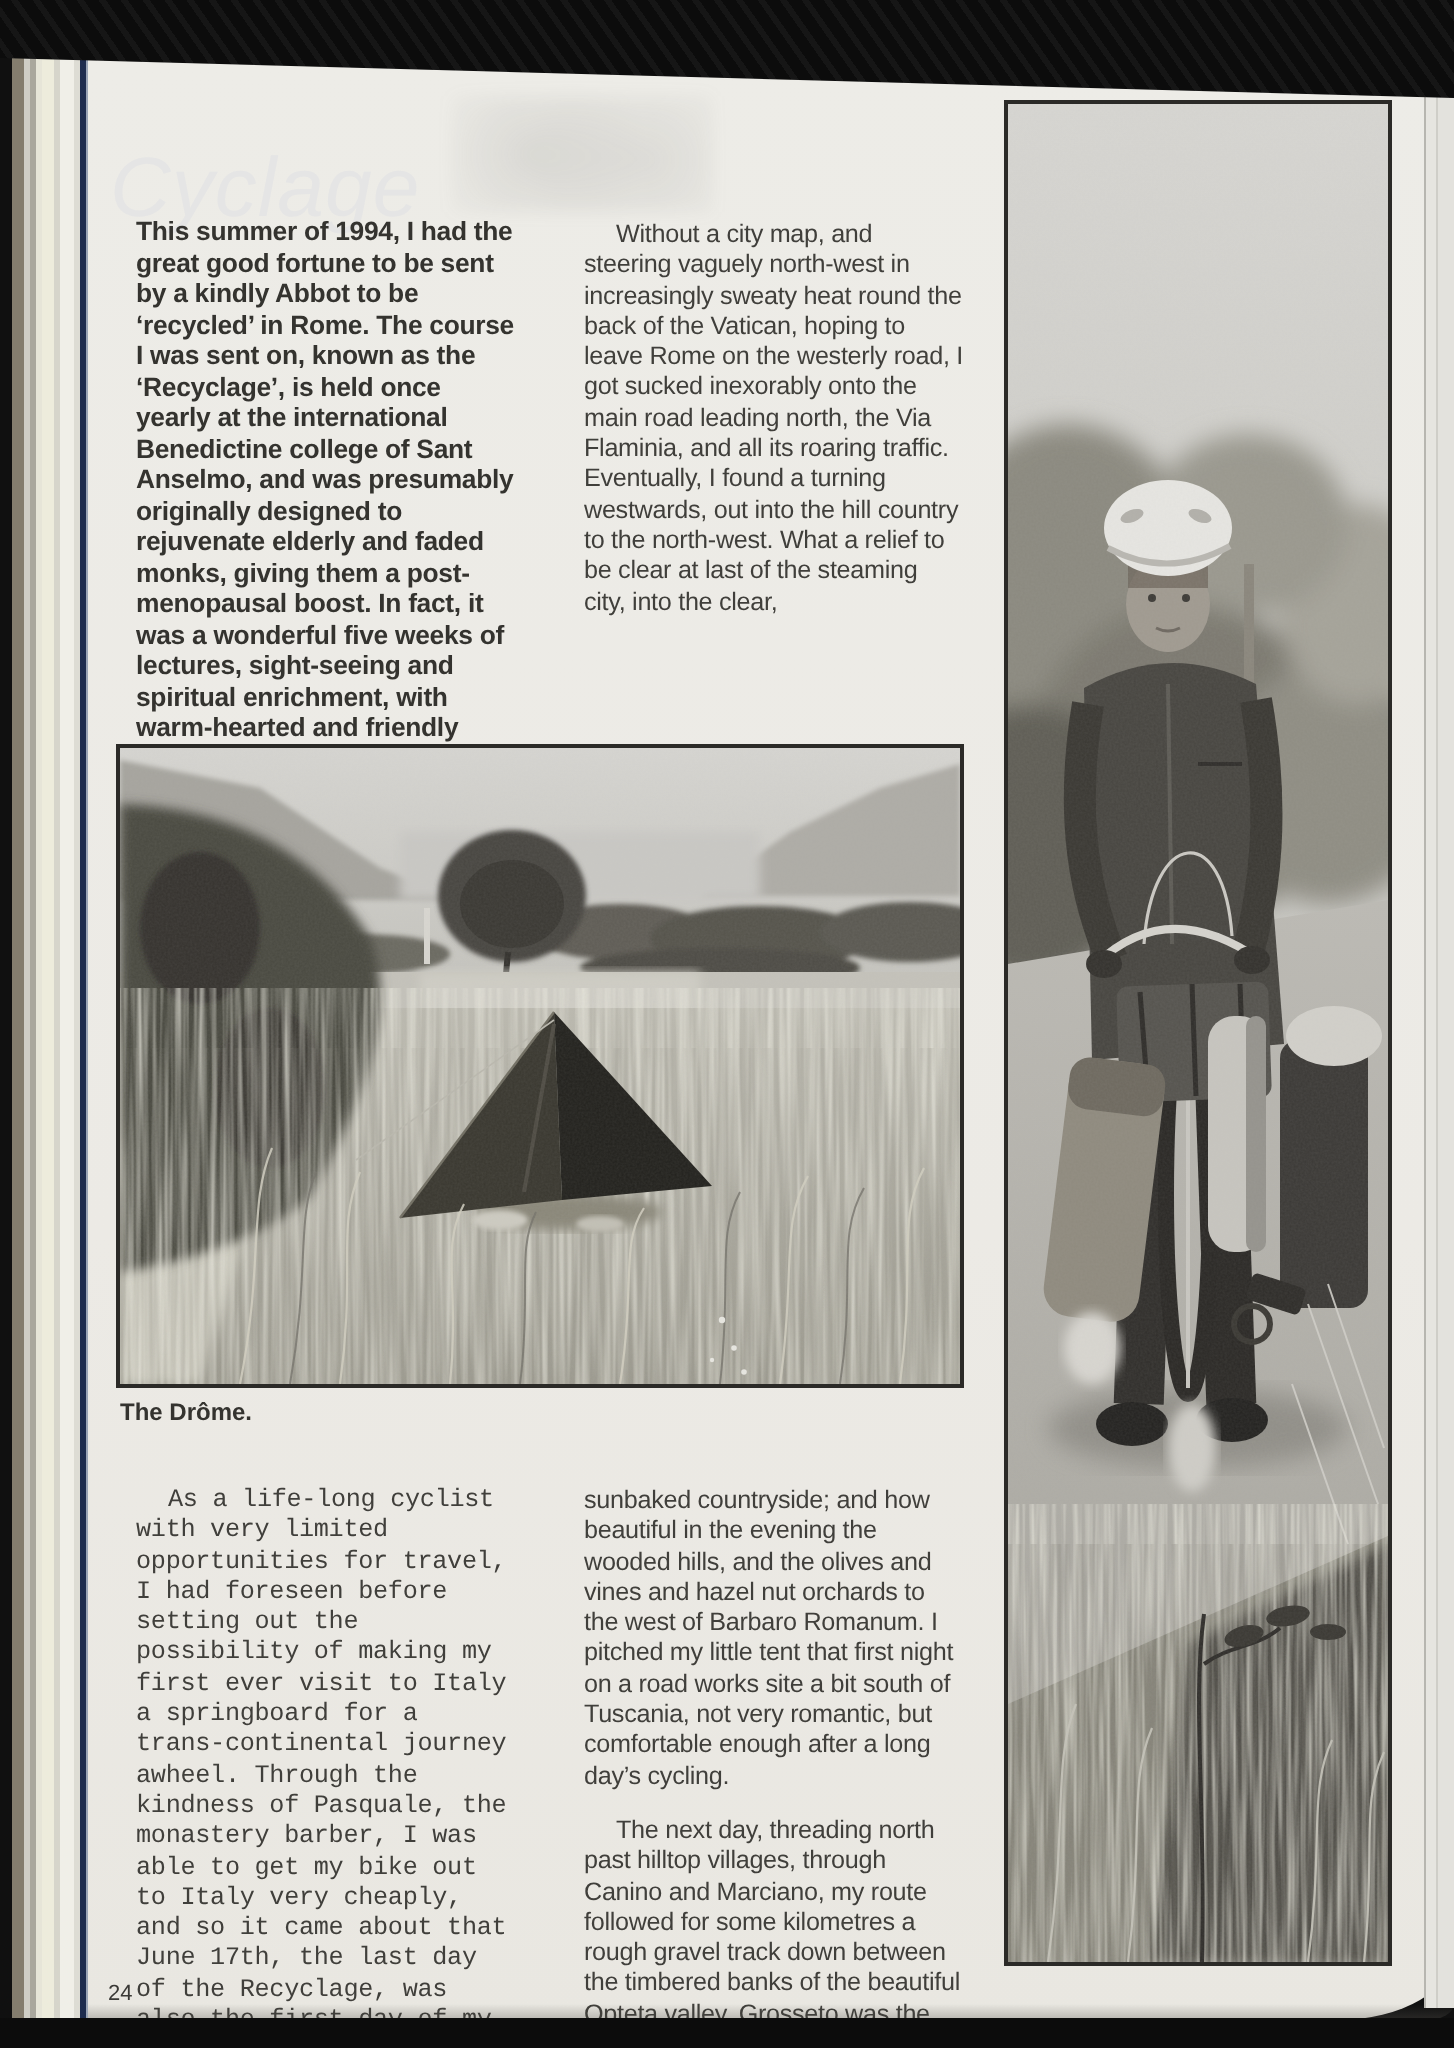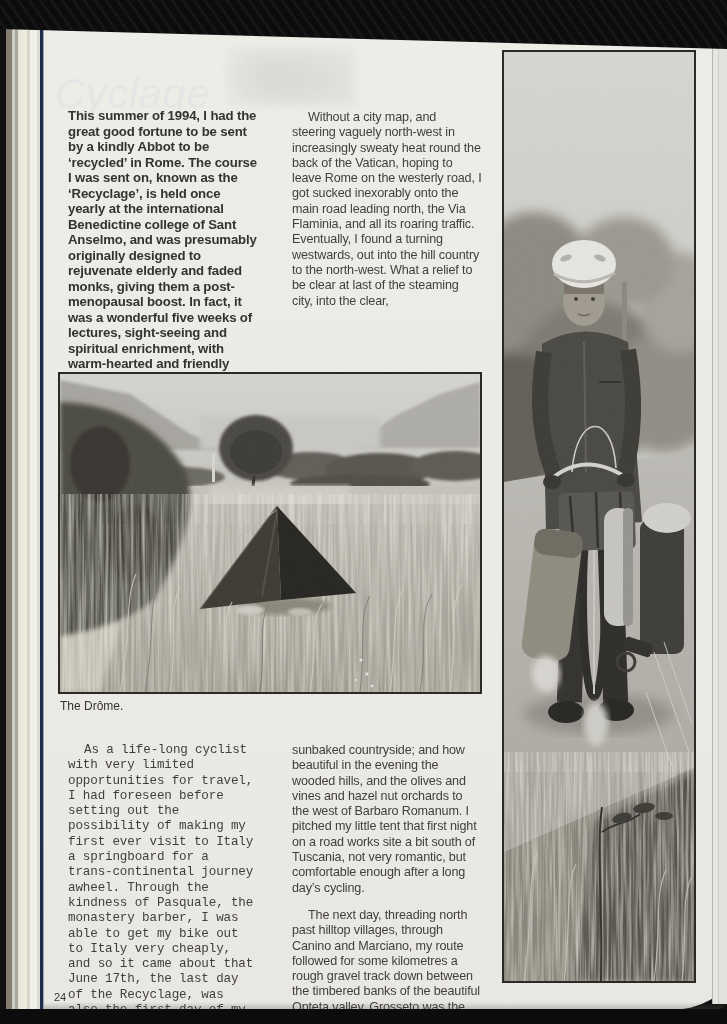--- a/index.html
+++ b/index.html
@@ -42,21 +42,21 @@
         color:#e5e5e5;letter-spacing:.5px;}
 
   .col{position:absolute;color:#403f3b;font-size:12.6px;line-height:15.3px;letter-spacing:-.15px;}
   .col p{margin:12px;}
   .col p.ind{text-indent:16px;}
   .intro{left:56px;top:96px;width:216px;font-weight:700;color:#34332f;font-size:13.2px;line-height:15.5px;}
   .c2{left:280px;top:98px;width:214px;}
   .c3{left:56px;top:731px;width:216px;font-family:Liberation Mono, monospace;}
   .c4{left:280px;top:731px;width:214px;}
 
-  .caption{position:absolute;left:60px;top:699px;font-size:12px;font-weight:400;color:#34332f;}
+  .caption{position:absolute;left:60px;top:699px;font-size:12px;font-weight:700;color:#34332f;}
   .pagenum{position:absolute;left:54px;top:991px;font-size:11px;color:#3a3936;}
 
   .photo{position:absolute;border:2px solid #2b2a27;overflow:hidden;background:#c9c8c4;}
   .photo-tent{left:58px;top:372px;width:420px;height:318px;}
   .photo-cyclist{left:502px;top:50px;width:190px;height:929px;}
   .photo svg{display:block;width:100%;height:100%;}
 </style>
 </head>
 <body>
 

